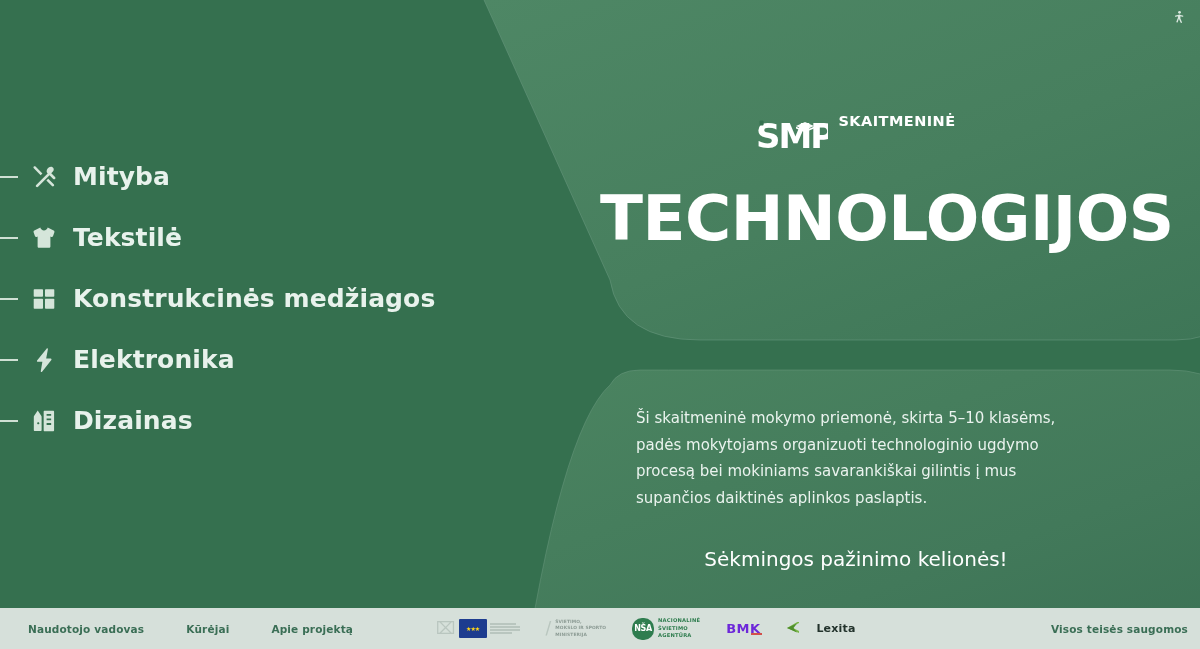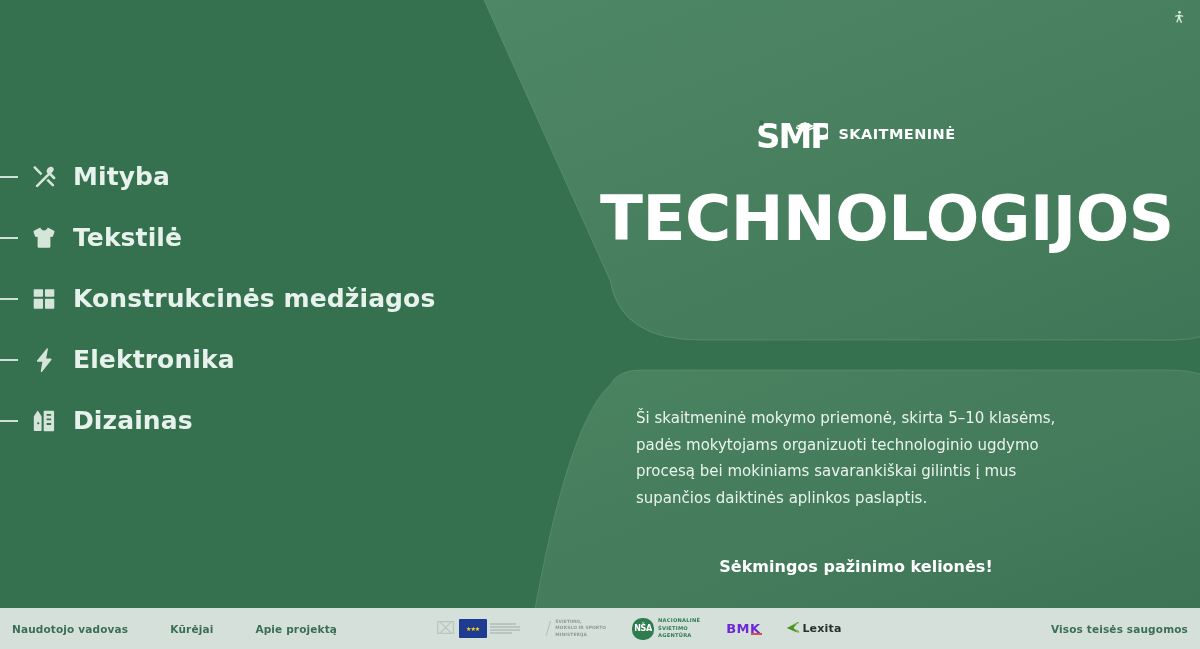--- a/index.html
+++ b/index.html
@@ -58,21 +58,21 @@
     letter-spacing:.1px;
     white-space:nowrap;
   }
 
   
   .hero {
     position:absolute; left:600px; top:112px; width:512px;
     text-align:center; z-index:10;
   }
   .brandrow {
-    display:flex; align-items:center; justify-content:center;
+    display:flex; align-items:flex-start; justify-content:center;
     gap:10px;
   }
   .smp-logo { width:72px; height:46px; flex:0 0 auto; }
   .smp-logo svg { display:block; width:72px; height:46px; }
   .brandtext {
     text-align:left;
     color:#ffffff;
     font-weight:bold;
     font-size:14.5px;
     line-height:1.32;
@@ -93,38 +93,38 @@
     text-align:center; z-index:10;
   }
   .desc-para {
     color:#eaf3ee;
     font-size:15px;
     line-height:1.78;
     text-align:left;
     padding:0 28px 0 36px;
   }
   .desc-slogan {
-    margin-top:45px;
+    margin-top:35px;
     color:#ffffff;
-    font-size:16px;
-    font-weight:bold;
+    font-size:20px;
+    font-weight:normal;
   }
 
   
   .footer {
     position:absolute; left:0; bottom:0;
     width:1200px; height:41px;
     background:#d6e0da;
     display:flex; align-items:center;
     z-index:15;
   }
   .footer-links {
     display:flex; align-items:center;
     gap:42px;
-    padding-left:12px;
+    padding-left:28px;
   }
   .footer-link {
     color:#3a6e55;
     font-size:10.5px;
     font-weight:bold;
     letter-spacing:.15px;
     cursor:pointer;
     white-space:nowrap;
   }
   .footer-logos {
@@ -164,21 +164,21 @@
     line-height:1.5; letter-spacing:.1px;
   }
   .bmk-text {
     color:#6d28d9; font-size:13px; font-weight:bold;
     letter-spacing:.4px; position:relative;
   }
   .bmk-text::after {
     content:""; position:absolute; right:-2px; bottom:1px;
     width:11px; height:2px; background:#d2504a;
   }
-  .lexita { display:flex; align-items:center; gap:2px; }
+  .lexita { display:flex; align-items:center; gap:16px; }
   .lexita-text {
     color:#23332c; font-size:11px; font-weight:bold; letter-spacing:.2px;
   }
   .footer-right {
     position:absolute; right:12px;
     color:#3a6e55; font-size:10.5px; font-weight:bold;
     letter-spacing:.15px;
   }
 </style>
 </head>

